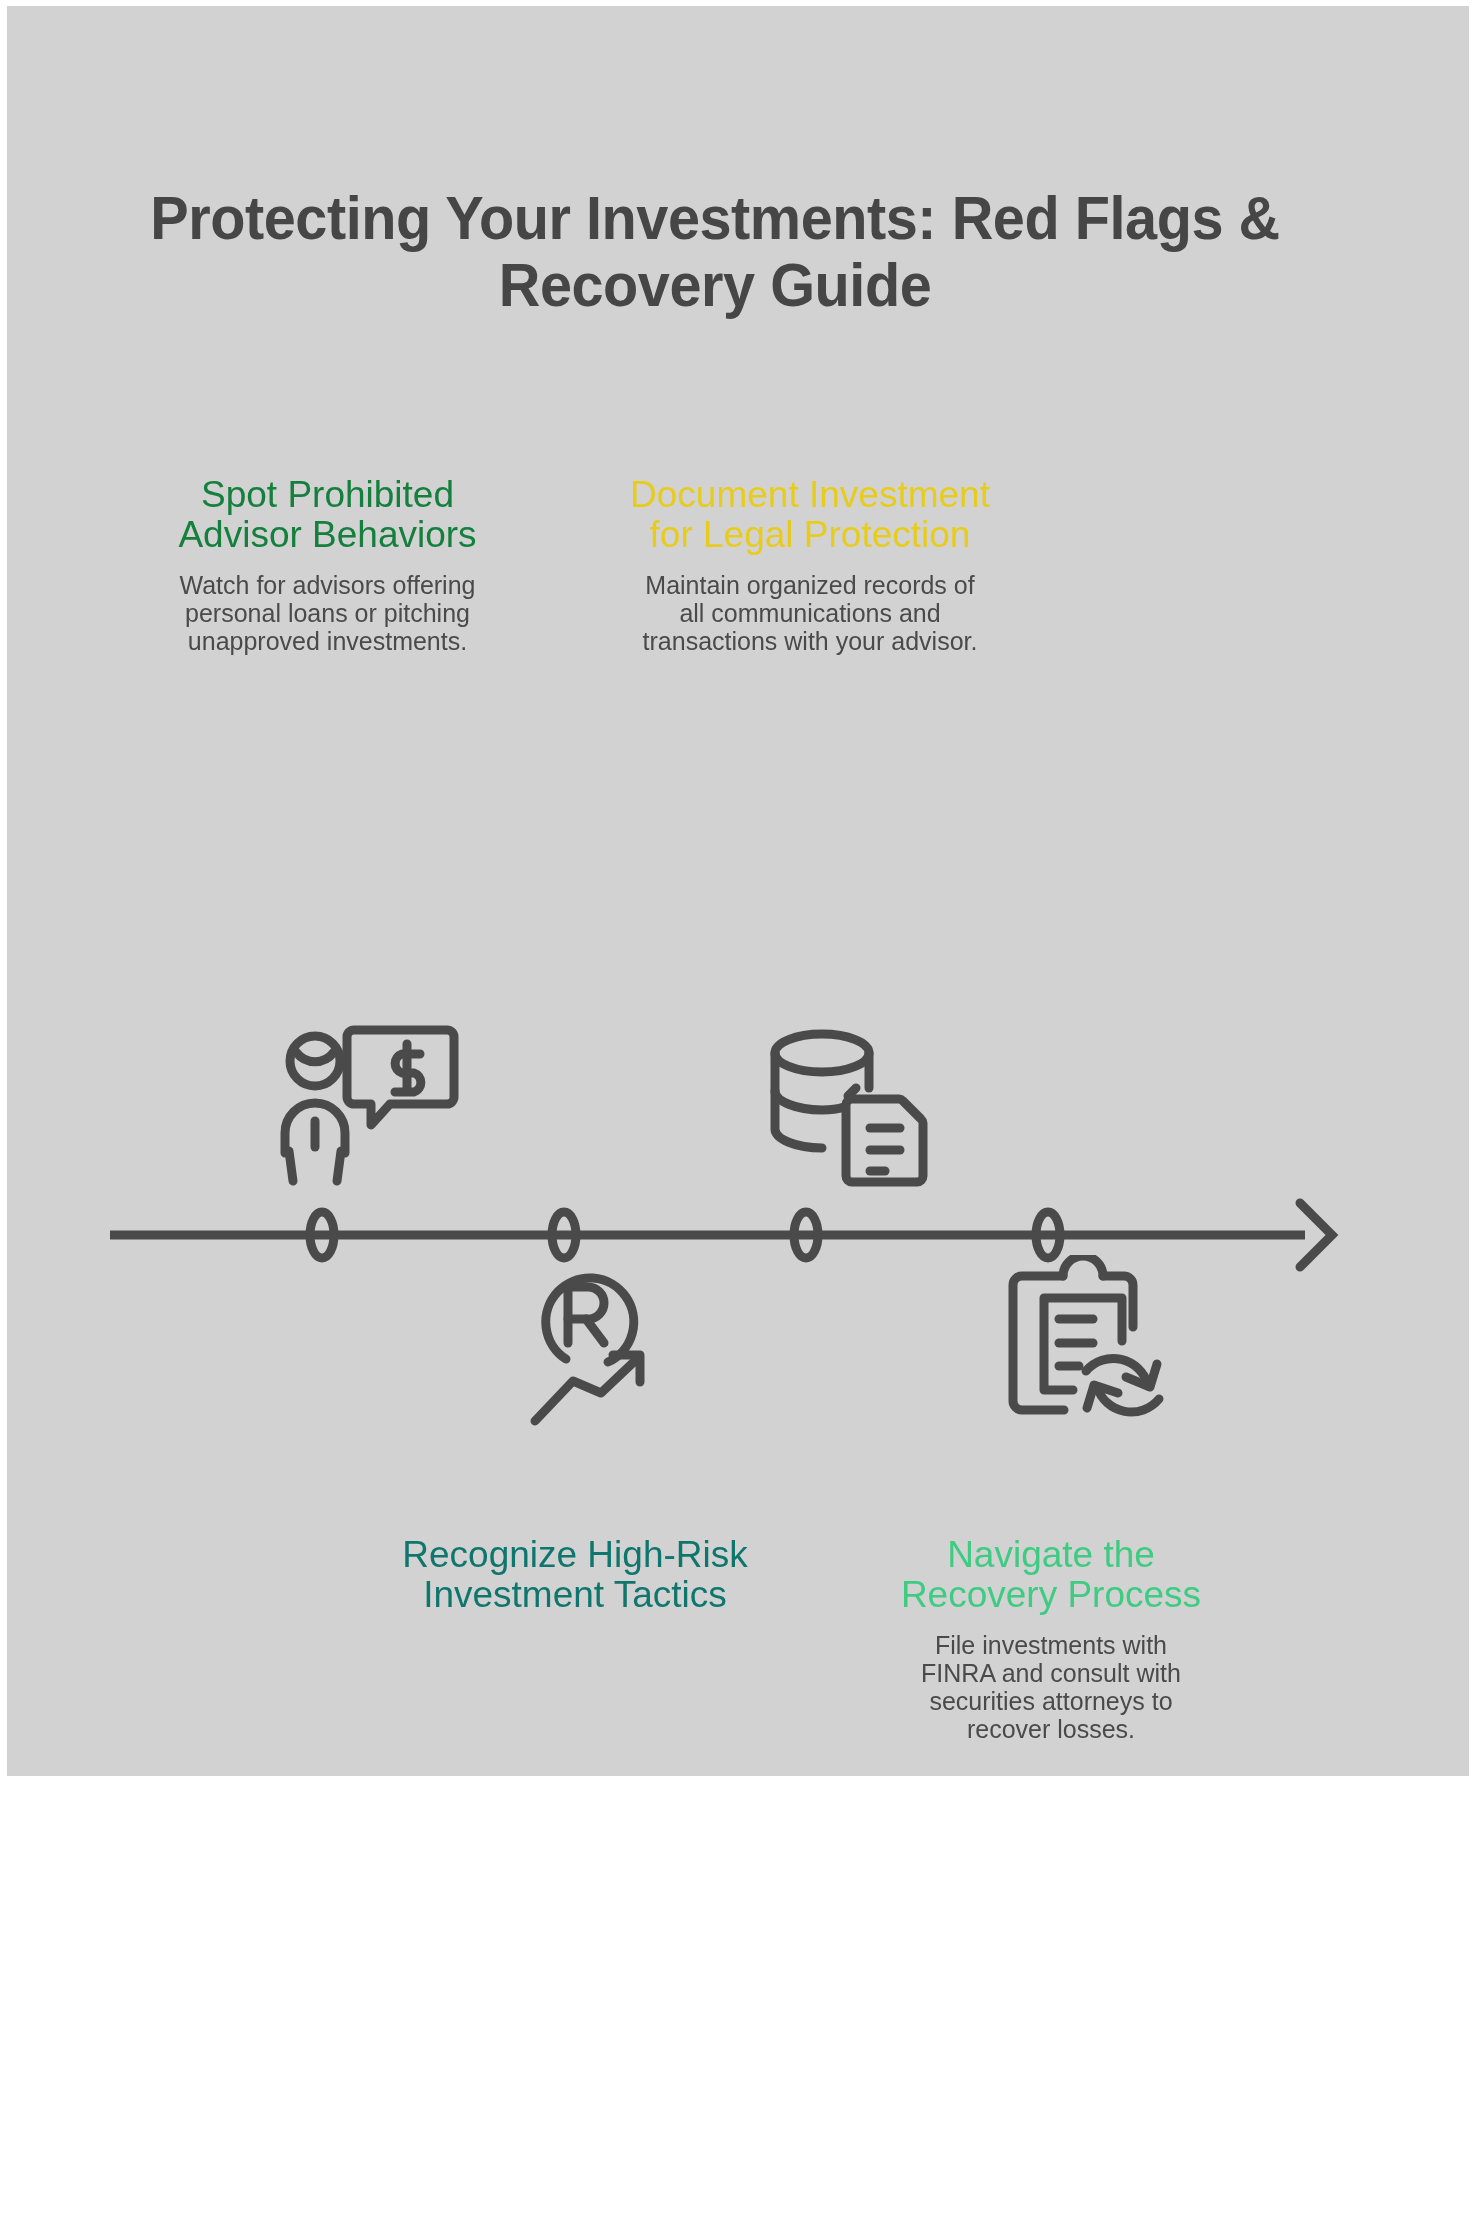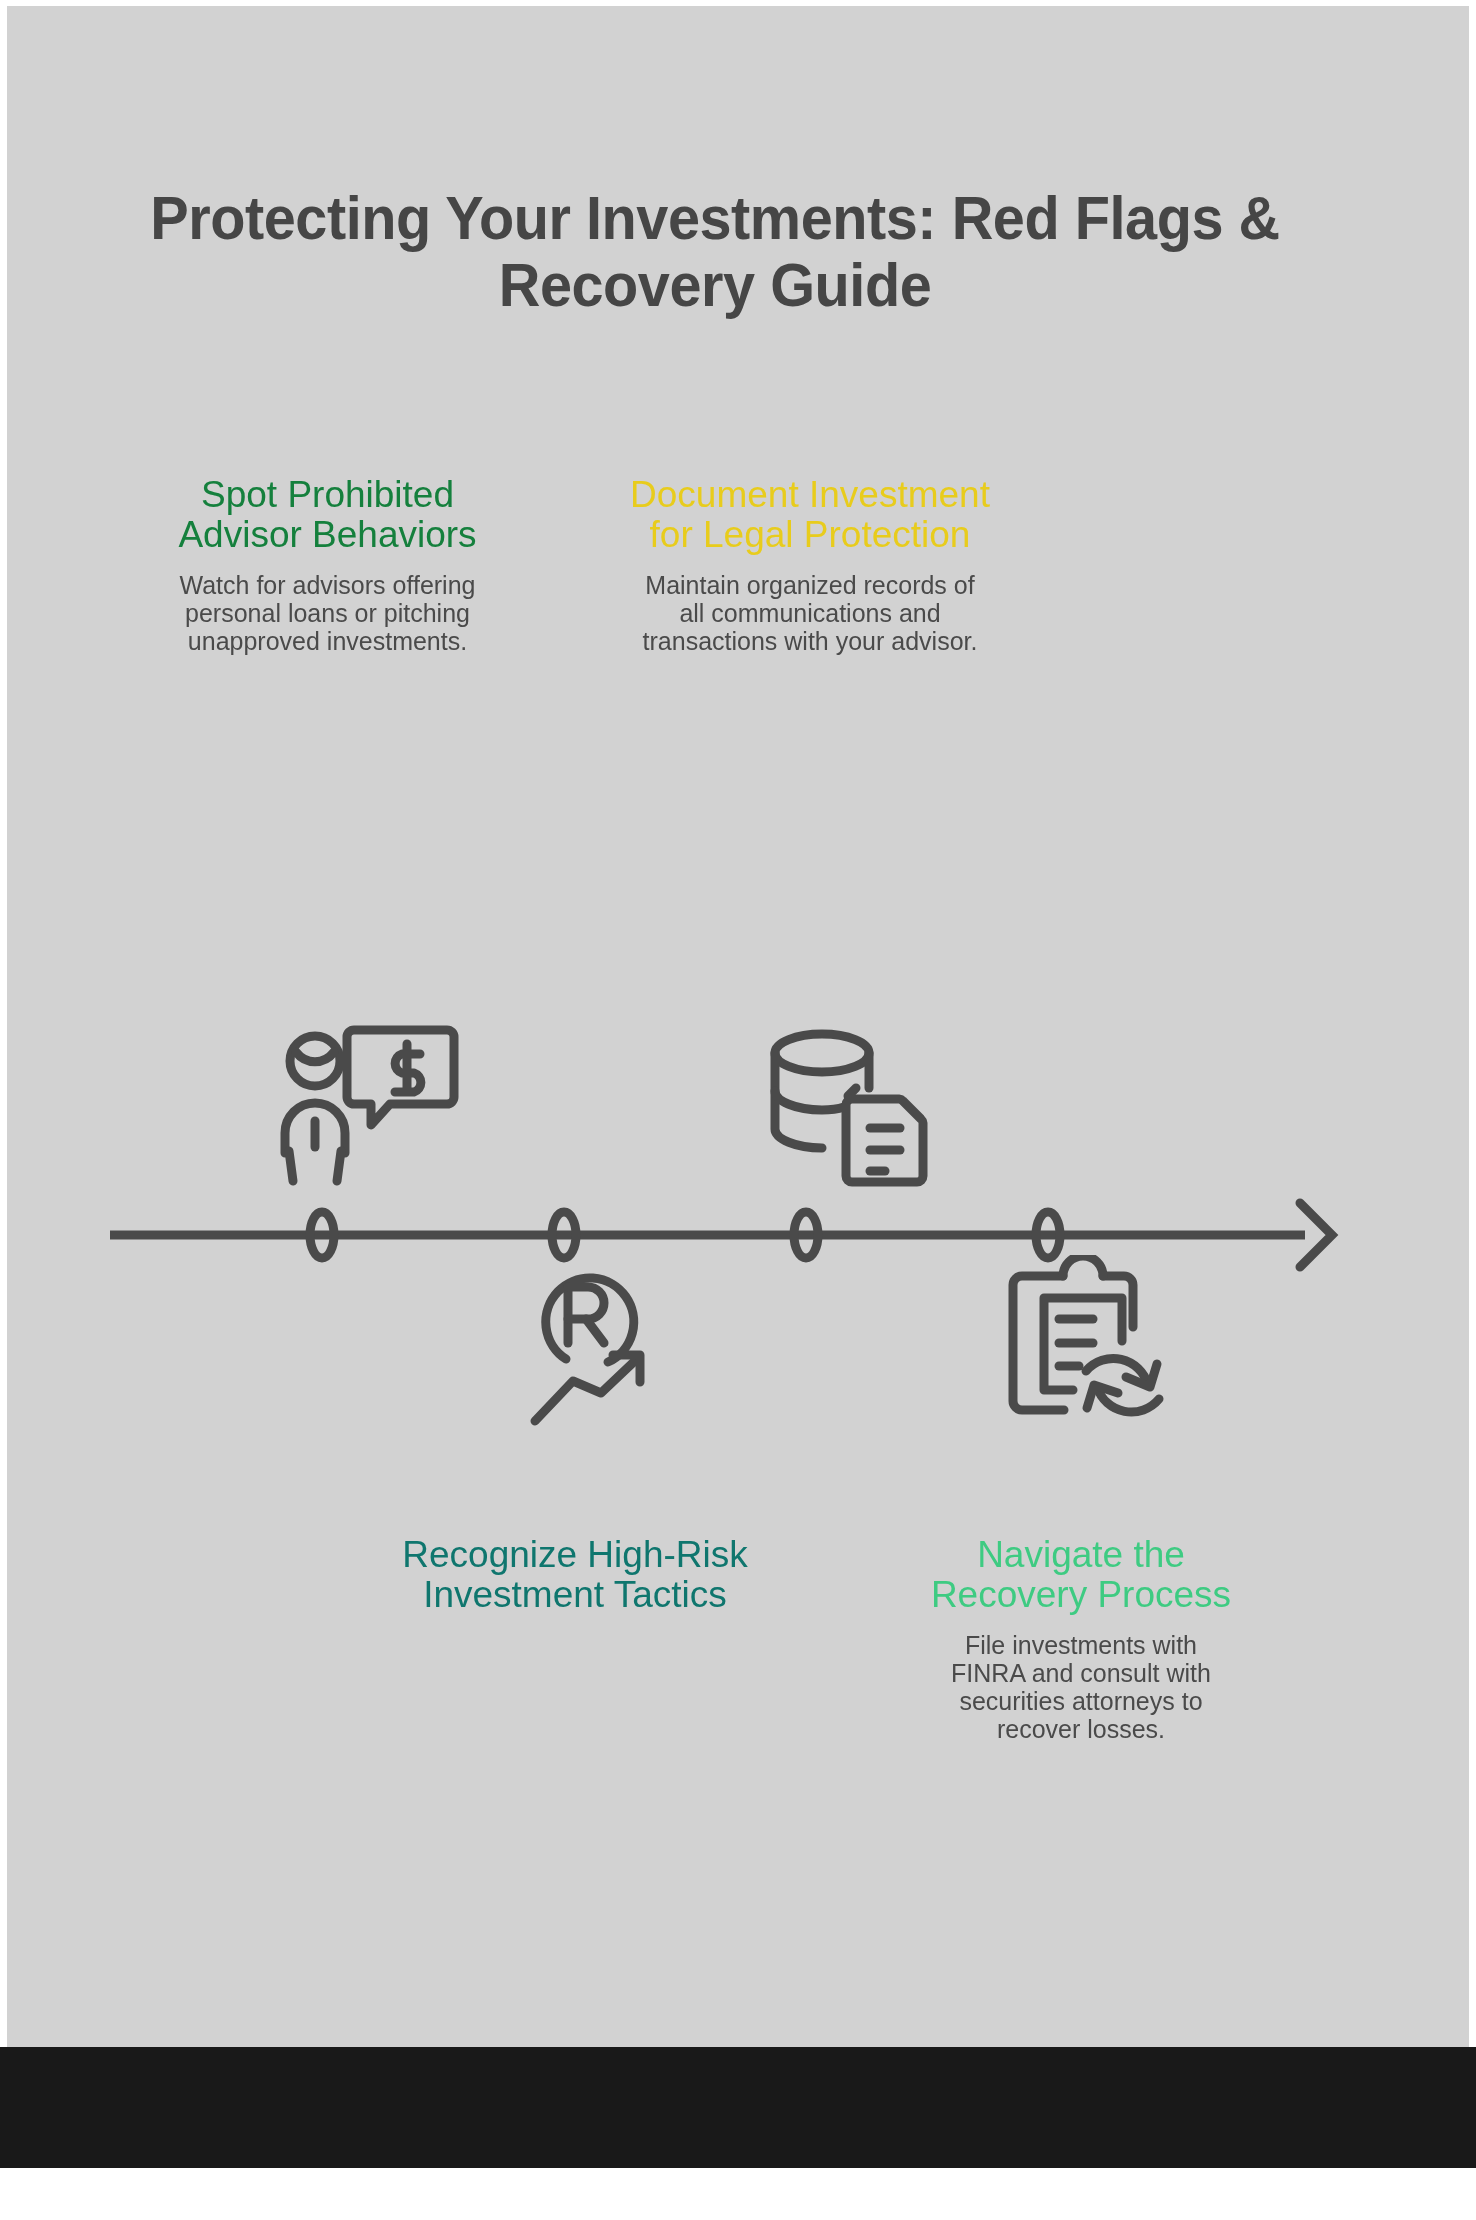--- a/index.html
+++ b/index.html
@@ -10,21 +10,21 @@
   body {
     width: 1476px;
     height: 2220px;
     font-family: "Liberation Sans", sans-serif;
     overflow: hidden;
   }
 
   #canvas {
     position: relative;
     width: 1476px;
-    height: 2168px;
+    height: 1776px;
     background: #ffffff;
     overflow: hidden;
   }
 
   
   #poster {
     position: absolute;
     left: 7px;
     top: 6px;
     width: 1462px;
@@ -73,21 +73,21 @@
   .block .body {
     font-size: 25px;
     line-height: 1.12;
     color: #4a4a4a;
     margin: 0;
   }
 
   #block-1 { left: 150px; top: 475px;  width: 355px; }
   #block-2 { left: 630px; top: 475px;  width: 360px; }
   #block-3 { left: 395px; top: 1535px; width: 360px; }
-  #block-4 { left: 926px; top: 1535px; width: 310px; }
+  #block-4 { left: 896px; top: 1535px; width: 310px; }
 
   #block-1 .heading { color: #15803d; }
   #block-2 .heading { color: #e8cc1c; }
   #block-3 .heading { color: #0f766e; }
   #block-4 .heading { color: #3ecb82; }
 
   
   #timeline {
     position: absolute;
     left: 110px;

